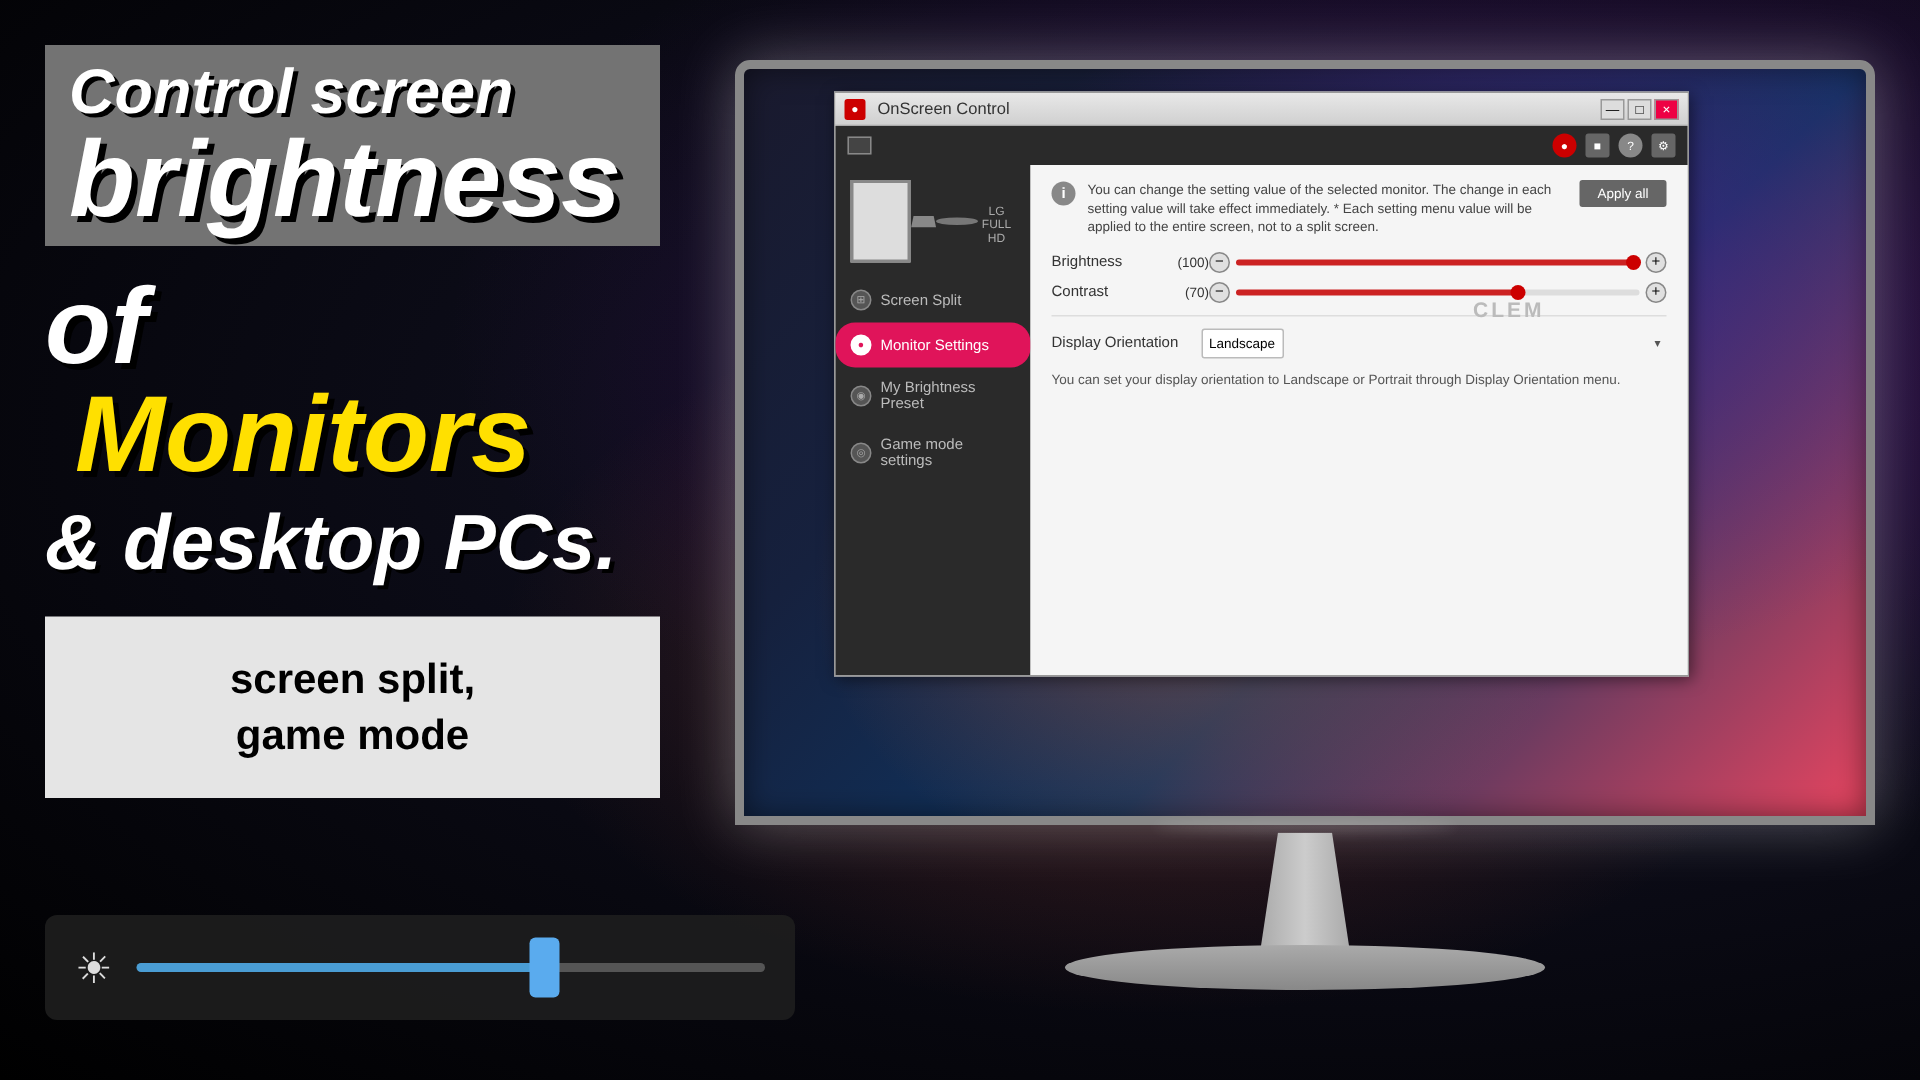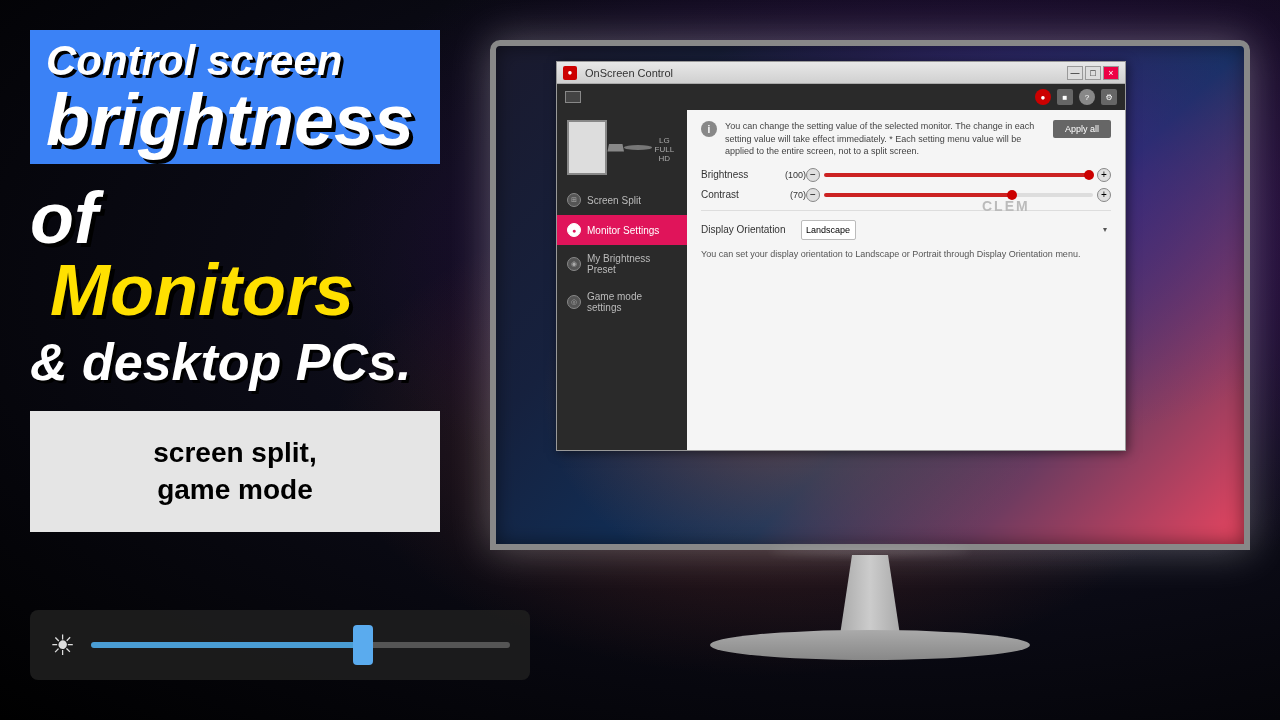--- a/index.html
+++ b/index.html
@@ -34,21 +34,21 @@
       left: 0;
       top: 0;
       width: 470px;
       height: 720px;
       display: flex;
       flex-direction: column;
       padding: 30px 30px 20px 30px;
     }
 
     .title-block {
-      background: #3b82f6;
+      background: #737373;
       padding: 8px 16px;
       margin-bottom: 10px;
       display: inline-block;
       width: 100%;
     }
     .title-line1 {
       font-size: 42px;
       font-weight: 900;
       color: #fff;
       text-shadow: 3px 3px 0 #000;
@@ -343,20 +343,21 @@
       align-items: center;
       gap: 6px;
       cursor: pointer;
       font-size: 10px;
       color: #bbb;
       border-radius: 0;
     }
     .osc-nav-item.active {
       background: #e0145a;
       color: #fff;
+      border-radius: 13px;
     }
     .osc-nav-icon {
       width: 14px;
       height: 14px;
       border-radius: 50%;
       border: 1px solid #888;
       background: #555;
       flex-shrink: 0;
       display: flex;
       align-items: center;

